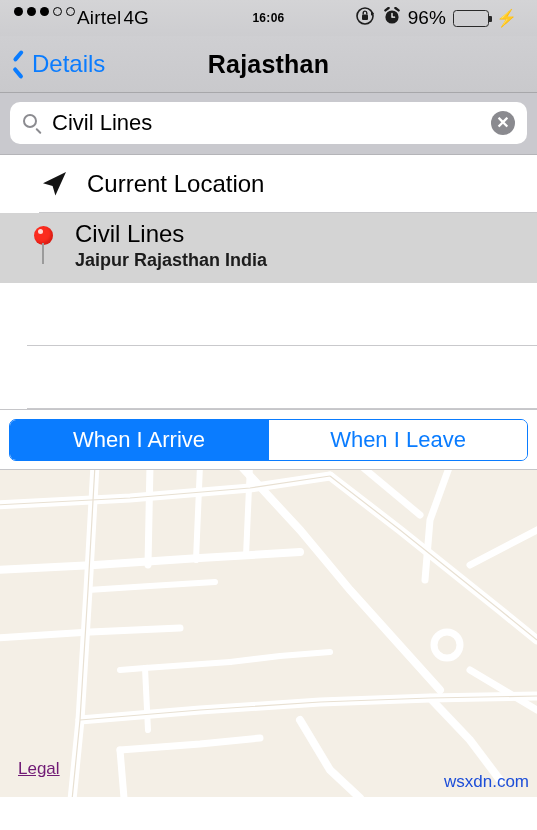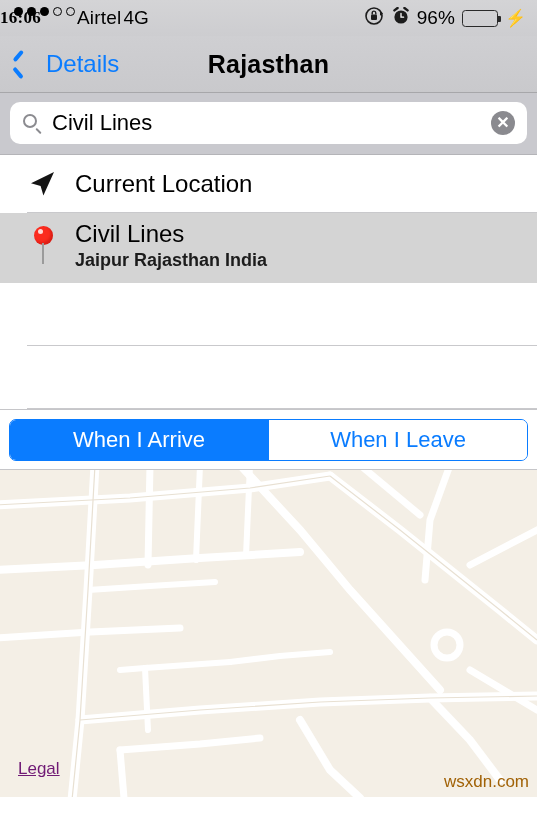--- a/index.html
+++ b/index.html
@@ -18,26 +18,26 @@
     display: flex; align-items: center;
     font-size: 19px; color: #000;
   }
   .sb-left { display: flex; align-items: flex-start; gap: 2px; padding-left: 14px; }
   .dots { display: flex; align-items: center; gap: 4px; }
   .dot { width: 9px; height: 9px; border-radius: 50%; background: #000; }
   .dot.hollow { background: transparent; border: 1.4px solid #000; }
   .carrier { font-size: 19px; letter-spacing: .2px; }
   .netw { font-size: 19px; margin-left: 0; }
   .sb-center {
-    position: absolute; left: 0; right: 0; text-align: left;
-    font-size: 17px; font-weight: bold; letter-spacing: .3px; font-family: Liberation Serif, serif;
+    position: absolute; left: 0; right: 0; text-align: center;
+    font-size: 12px; font-weight: bold; letter-spacing: .3px;
   }
   .sb-right {
     margin-left: auto; display: flex; align-items: center; gap: 7px;
-    padding-right: 10px; position: relative; z-index: 2;
+    padding-right: 19px; position: relative; z-index: 2;
   }
   .batt-pct { font-size: 19px; }
   .battery {
     width: 36px; height: 17px; border: 1.6px solid #2a2a2a; border-radius: 3.5px;
     padding: 1.6px; position: relative;
   }
   .battery::after {
     content: ""; position: absolute; right: -4px; top: 5px;
     width: 2.6px; height: 6px; background: #2a2a2a; border-radius: 0 1px 1px 0;
   }
@@ -45,21 +45,21 @@
   .bolt { font-size: 17px; line-height: 1; margin-left: 1px; }
 
   
   .navbar {
     position: relative; height: 57px;
     background: linear-gradient(#cfcfd2, #c9c9cc);
     border-bottom: 1px solid #a7a7aa;
     display: flex; align-items: center;
   }
   .back-btn {
-    display: flex; align-items: center; gap: 21px;
+    display: flex; align-items: center; gap: 7px;
     padding-left: 12px; color: #0a7cff; cursor: pointer;
   }
   .chev {
     width: 13px; height: 22px; position: relative; flex: none;
   }
   .chev::before, .chev::after {
     content: ""; position: absolute; left: 2px; width: 13px; height: 3.6px;
     background: #0a7cff; border-radius: 2px;
   }
   .chev::before { top: 6px; transform: rotate(-50deg); transform-origin: left center; }
@@ -94,21 +94,21 @@
     color: #fff; font-size: 16px; line-height: 24px; text-align: center;
     flex: none; cursor: pointer; font-weight: bold;
   }
 
   
   .list { background: #fff; }
   .row {
     position: relative; display: flex; align-items: center;
     padding-left: 27px; background: #fff;
   }
-  .row.current { height: 58px; }
+  .row.current { height: 58px; margin-left: 12px; }
   .row.result { height: 70px; background: #d4d4d4; align-items: flex-start; padding-top: 7px; }
   .row.blank { height: 63px; }
   .row .sep {
     position: absolute; left: 27px; right: 0; bottom: 0; height: 1px; background: #c9c9cc;
   }
   .nav-arrow-icon { width: 30px; flex: none; display: flex; justify-content: flex-start; }
   .nav-arrow-icon svg { display: block; }
   .row-label { font-size: 24px; color: #000; margin-left: 18px; }
   .pin-icon { width: 30px; flex: none; position: relative; height: 48px; }
   .pin-head {
@@ -150,21 +150,21 @@
     position: relative; width: 537px; height: 328px;
     background: #f4efe6; overflow: hidden;
     border-top: 1px solid #c6c6c9;
   }
   .map svg { position: absolute; left: 0; top: 0; }
   .legal {
     position: absolute; left: 18px; bottom: 18px; font-size: 17px;
     color: #701a75; text-decoration: underline; cursor: pointer;
   }
   .watermark {
-    position: absolute; right: 8px; bottom: 5px; font-size: 17px; color: #a16207;
+    position: absolute; right: 8px; bottom: 5px; font-size: 17px; color: #1d4ed8;
   }
 </style>
 </head>
 <body>
 
 <div class="phone">
 
   <div class="statusbar">
     <div class="sb-left">
       <div class="dots">

